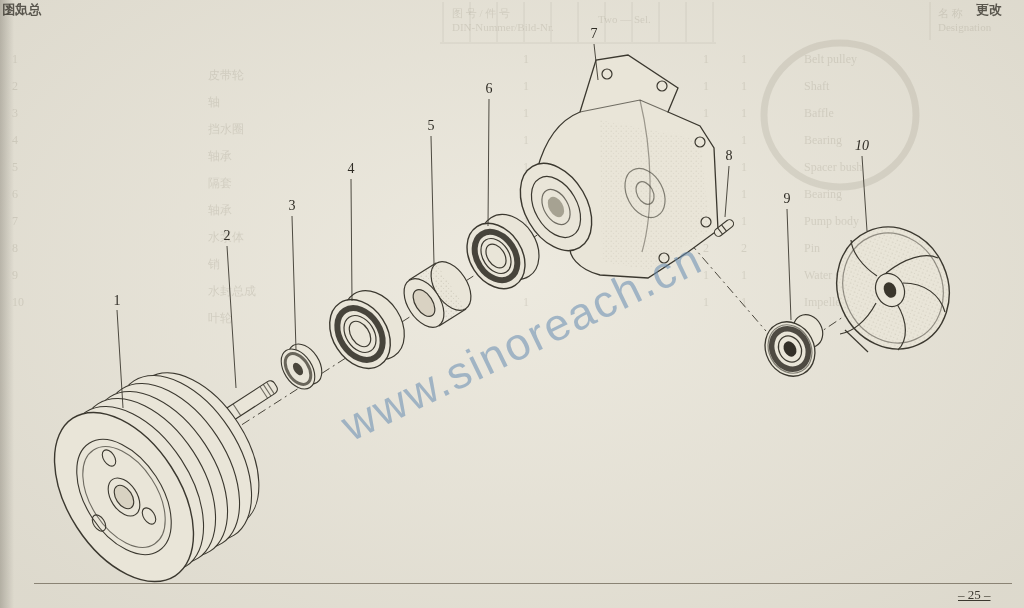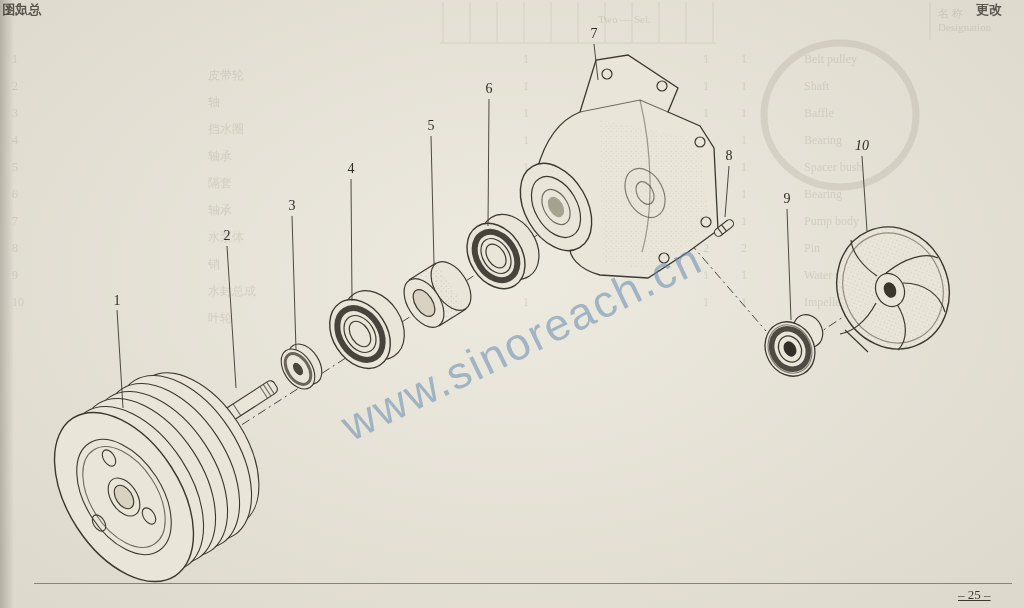--- a/index.html
+++ b/index.html
@@ -41,20 +41,22 @@
 </style>
 </head>
 <body>
 
 <div class="page">
 
   <div class="layer bleed">
     <div class="dark-corner mirror" style="left:2px; top:1px;">总成图</div>
     <div class="dark-corner" style="left:976px; top:1px;">更改</div>
 
+    <div class="txt hdr" style="left:452px; top:6px;">图 号 / 件 号
+DIN-Nummer/Bild-Nr.</div>
     <div class="txt hdr" style="left:598px; top:12px;">Two — Sel.</div>
     <div class="txt hdr" style="left:938px; top:6px;">名 称
 Designation</div>
 
     <div class="txt" style="left:12px;  top:46px;">1
 2
 3
 4
 5
 6

